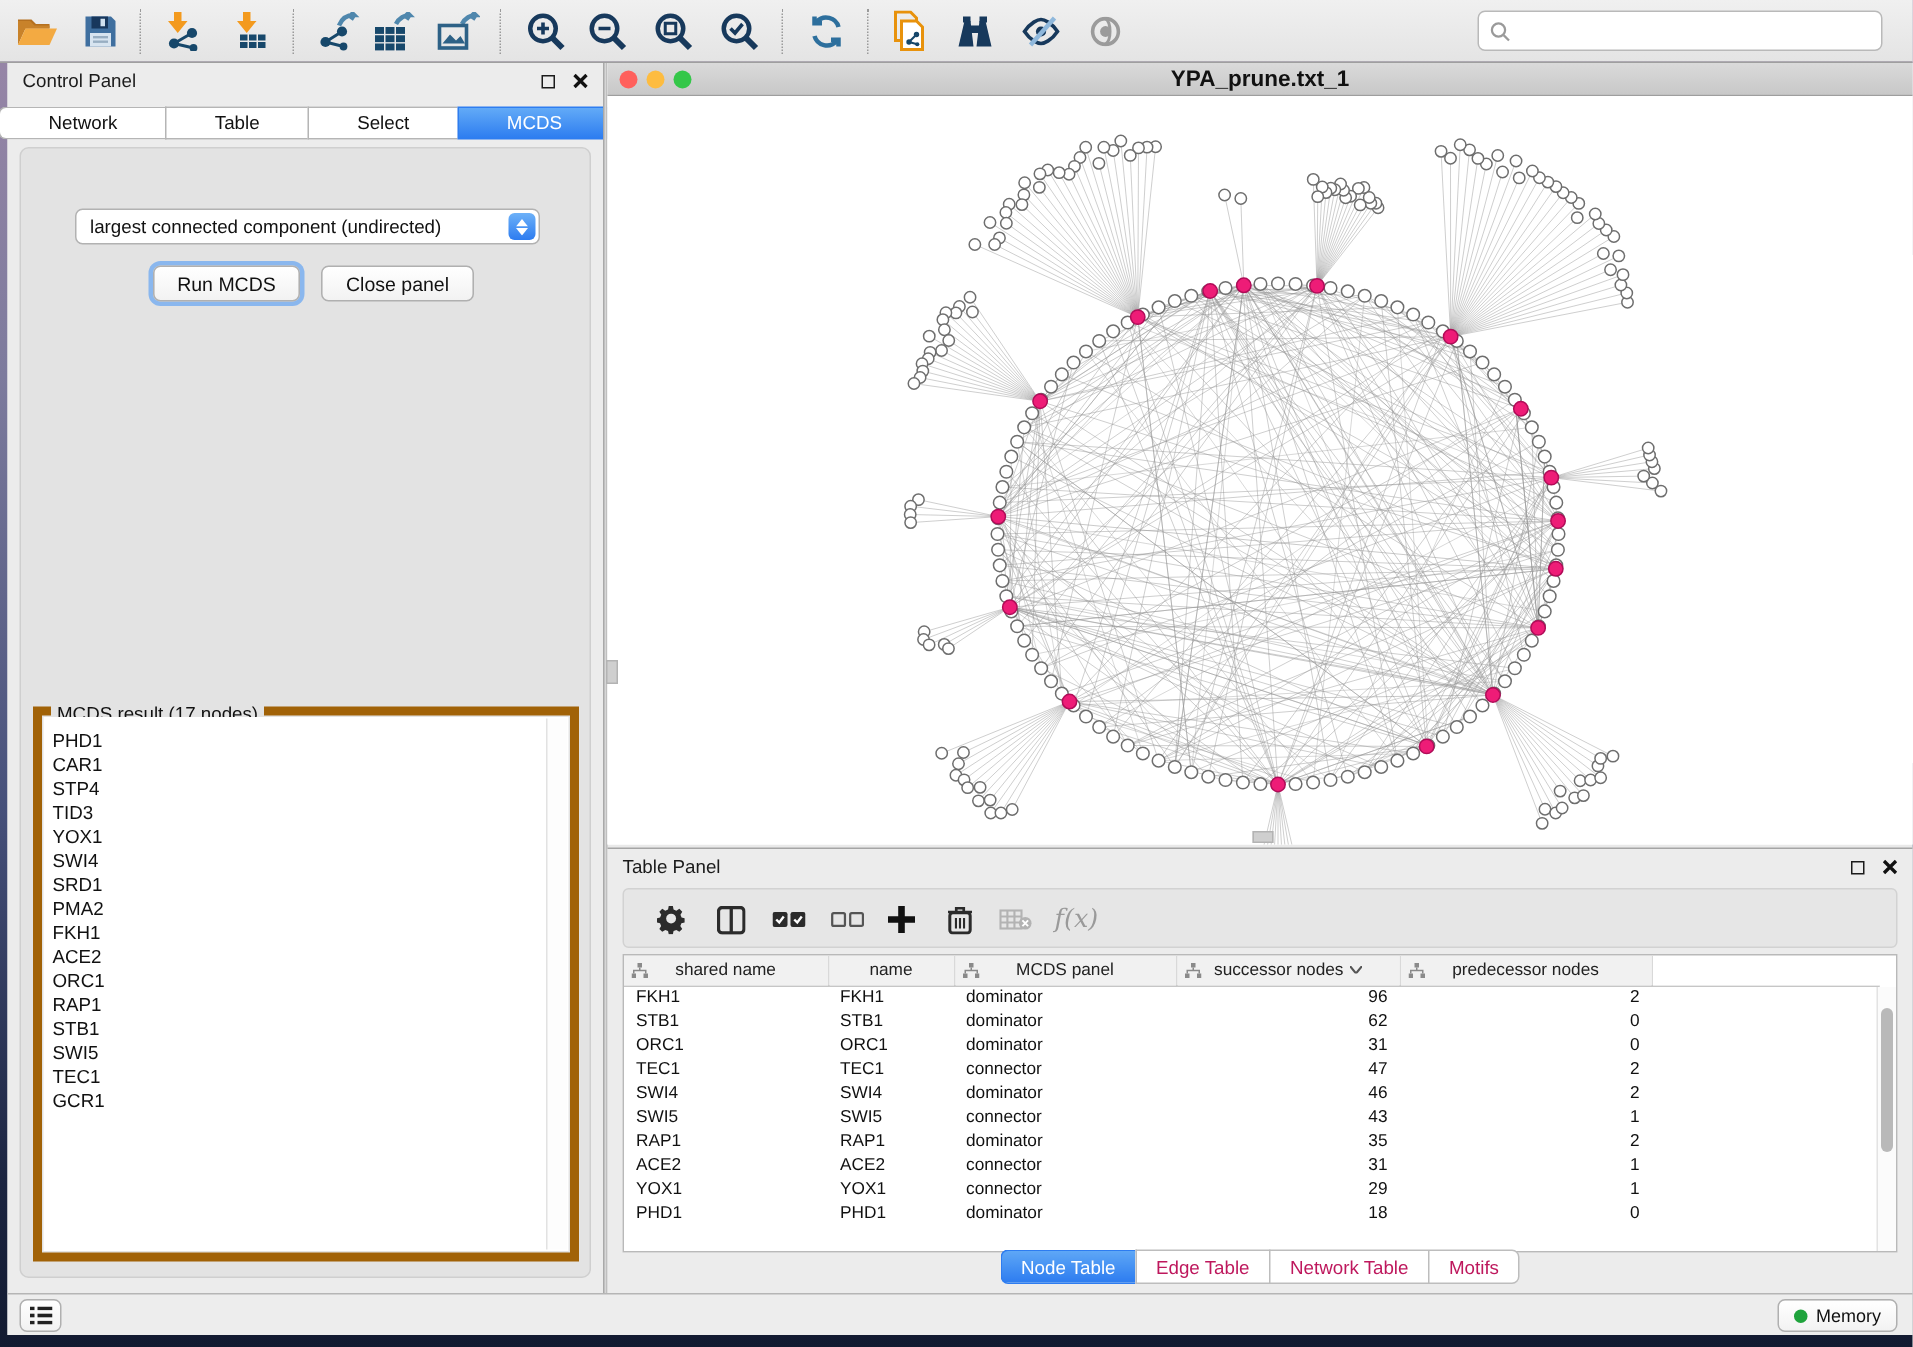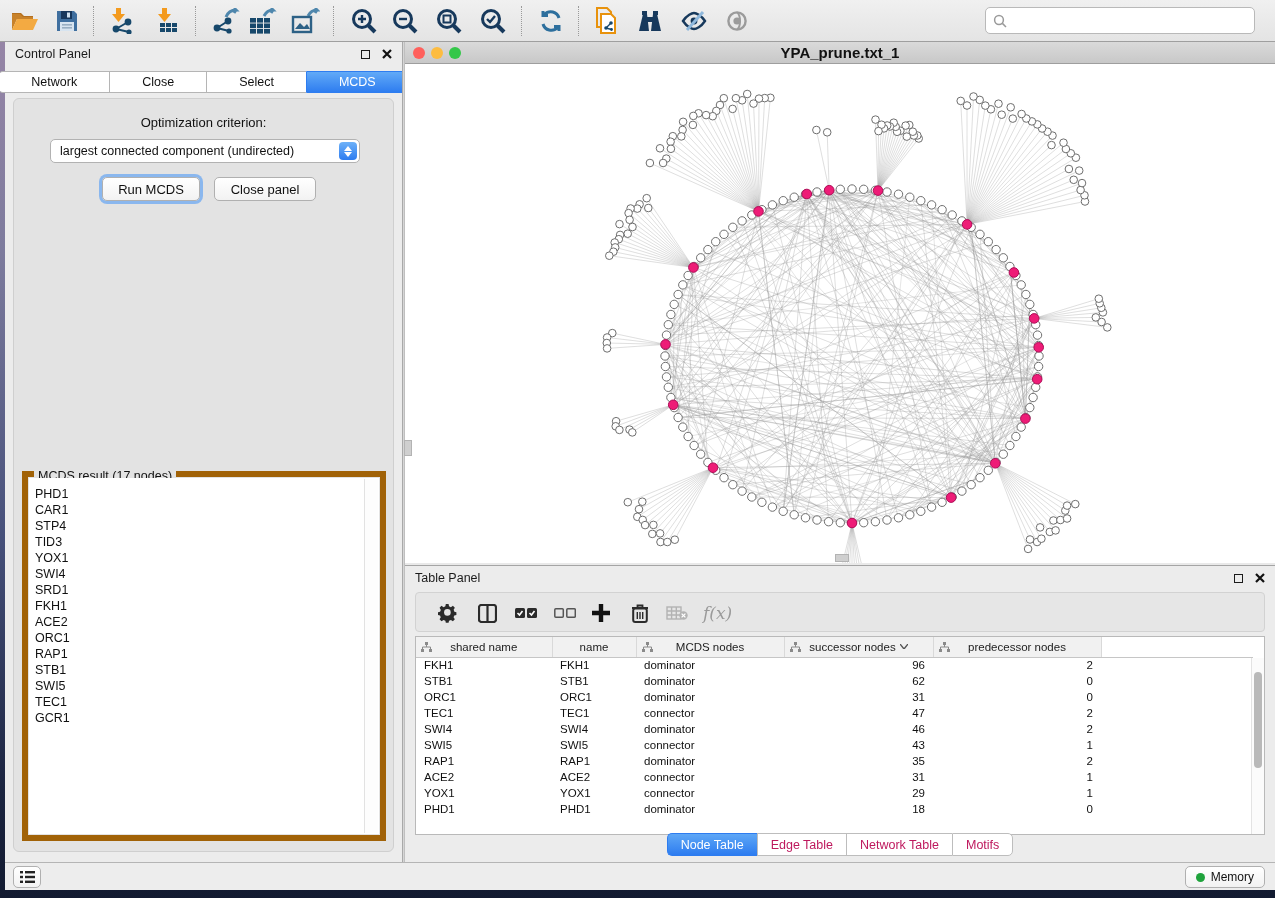--- a/index.html
+++ b/index.html
@@ -283,26 +283,25 @@
     <div class="panel-titlebar">
       <span class="panel-title">Control Panel</span>
       <span class="spring"></span>
       <span class="float-box"></span>
       <svg width="10" height="10" viewBox="0 0 10 10">
           <path d="M1 1l8 8M9 1l-8 8" stroke="#111" stroke-width="2.2"></path>
         </svg>
     </div>
     <div class="tabs-row">
       <div class="cp-tab">Network</div>
-      <div class="cp-tab">Close</div>
+      <div class="cp-tab">Table</div>
       <div class="cp-tab">Select</div>
       <div class="cp-tab active">MCDS</div>
     </div>
     <div id="cp-inner">
-      <div id="opt-label">Optimization criterion:</div>
       <div id="criterion-select">
         <span>largest connected component (undirected)</span>
         <span class="stepper">
           <svg width="8" height="5" viewBox="0 0 8 5">
               <path d="M0 5L4 0l4 5z" fill="#fff"></path>
             </svg>
           <svg width="8" height="5" viewBox="0 0 8 5">
               <path d="M0 0l4 5 4-5z" fill="#fff"></path>
             </svg>
         </span>
@@ -312,20 +311,21 @@
       <div id="result-group">
         <span id="result-legend">MCDS result (17 nodes)</span>
         <div id="result-list">
           <div class="item">PHD1</div>
           <div class="item">CAR1</div>
           <div class="item">STP4</div>
           <div class="item">TID3</div>
           <div class="item">YOX1</div>
           <div class="item">SWI4</div>
           <div class="item">SRD1</div>
+          <div class="item">PMA2</div>
           <div class="item">FKH1</div>
           <div class="item">ACE2</div>
           <div class="item">ORC1</div>
           <div class="item">RAP1</div>
           <div class="item">STB1</div>
           <div class="item">SWI5</div>
           <div class="item">TEC1</div>
           <div class="item">GCR1</div>
           <div id="result-scroll"></div>
         </div>
@@ -1186,21 +1186,21 @@
             <th>
               <svg class="hicon" width="11" height="10" viewBox="0 0 11 10">
                   <g fill="#8a8a8a">
                     <rect x="4" y="0" width="3" height="3"></rect>
                     <rect x="0" y="7" width="3" height="3"></rect>
                     <rect x="8" y="7" width="3" height="3"></rect>
                     <path d="M5.5 3v2M1.5 7V5h8v2" stroke="#8a8a8a" fill="none"></path>
                   </g>
                 </svg>
               <span class="hwrap">
-                  <span>MCDS nodes</span>
+                  <span>MCDS panel</span>
                 </span>
             </th>
             <th>
               <svg class="hicon" width="11" height="10" viewBox="0 0 11 10">
                   <g fill="#8a8a8a">
                     <rect x="4" y="0" width="3" height="3"></rect>
                     <rect x="0" y="7" width="3" height="3"></rect>
                     <rect x="8" y="7" width="3" height="3"></rect>
                     <path d="M5.5 3v2M1.5 7V5h8v2" stroke="#8a8a8a" fill="none"></path>
                   </g>

